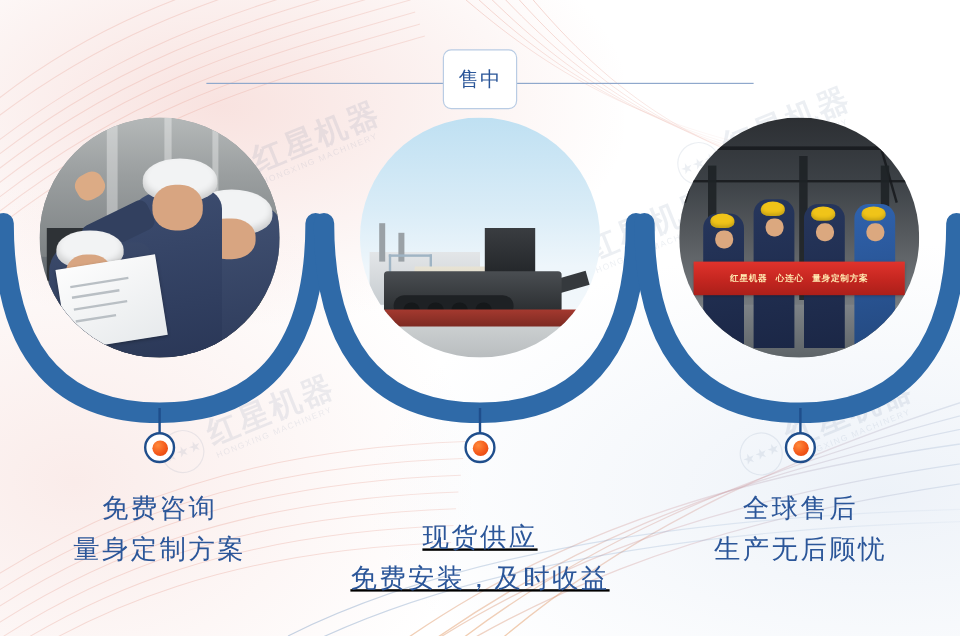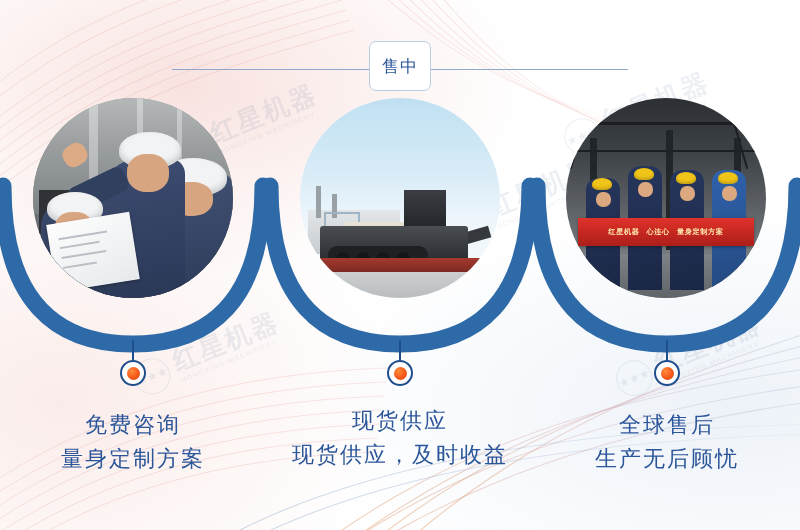--- a/index.html
+++ b/index.html
@@ -397,22 +397,22 @@
 
   <div class="marker-stem" style="left:666px;top:340px;height:22px;"></div>
   <div class="marker" style="left:654px;top:360px;">
       <i></i>
     </div>
 
   <div class="caption" style="left:-17px;top:408px;">
     <div>免费咨询</div>
     <div>量身定制方案</div>
   </div>
-  <div class="caption" style="left:250px;top:404px;">
+  <div class="caption" style="left:250px;top:432px;text-decoration:underline;">
     <div>现货供应</div>
-    <div>现货供应，及时收益</div>
+    <div>免费安装，及时收益</div>
   </div>
   <div class="caption" style="left:517px;top:408px;">
     <div>全球售后</div>
     <div>生产无后顾忧</div>
   </div>
 
 </div>
 
 </body></html>

